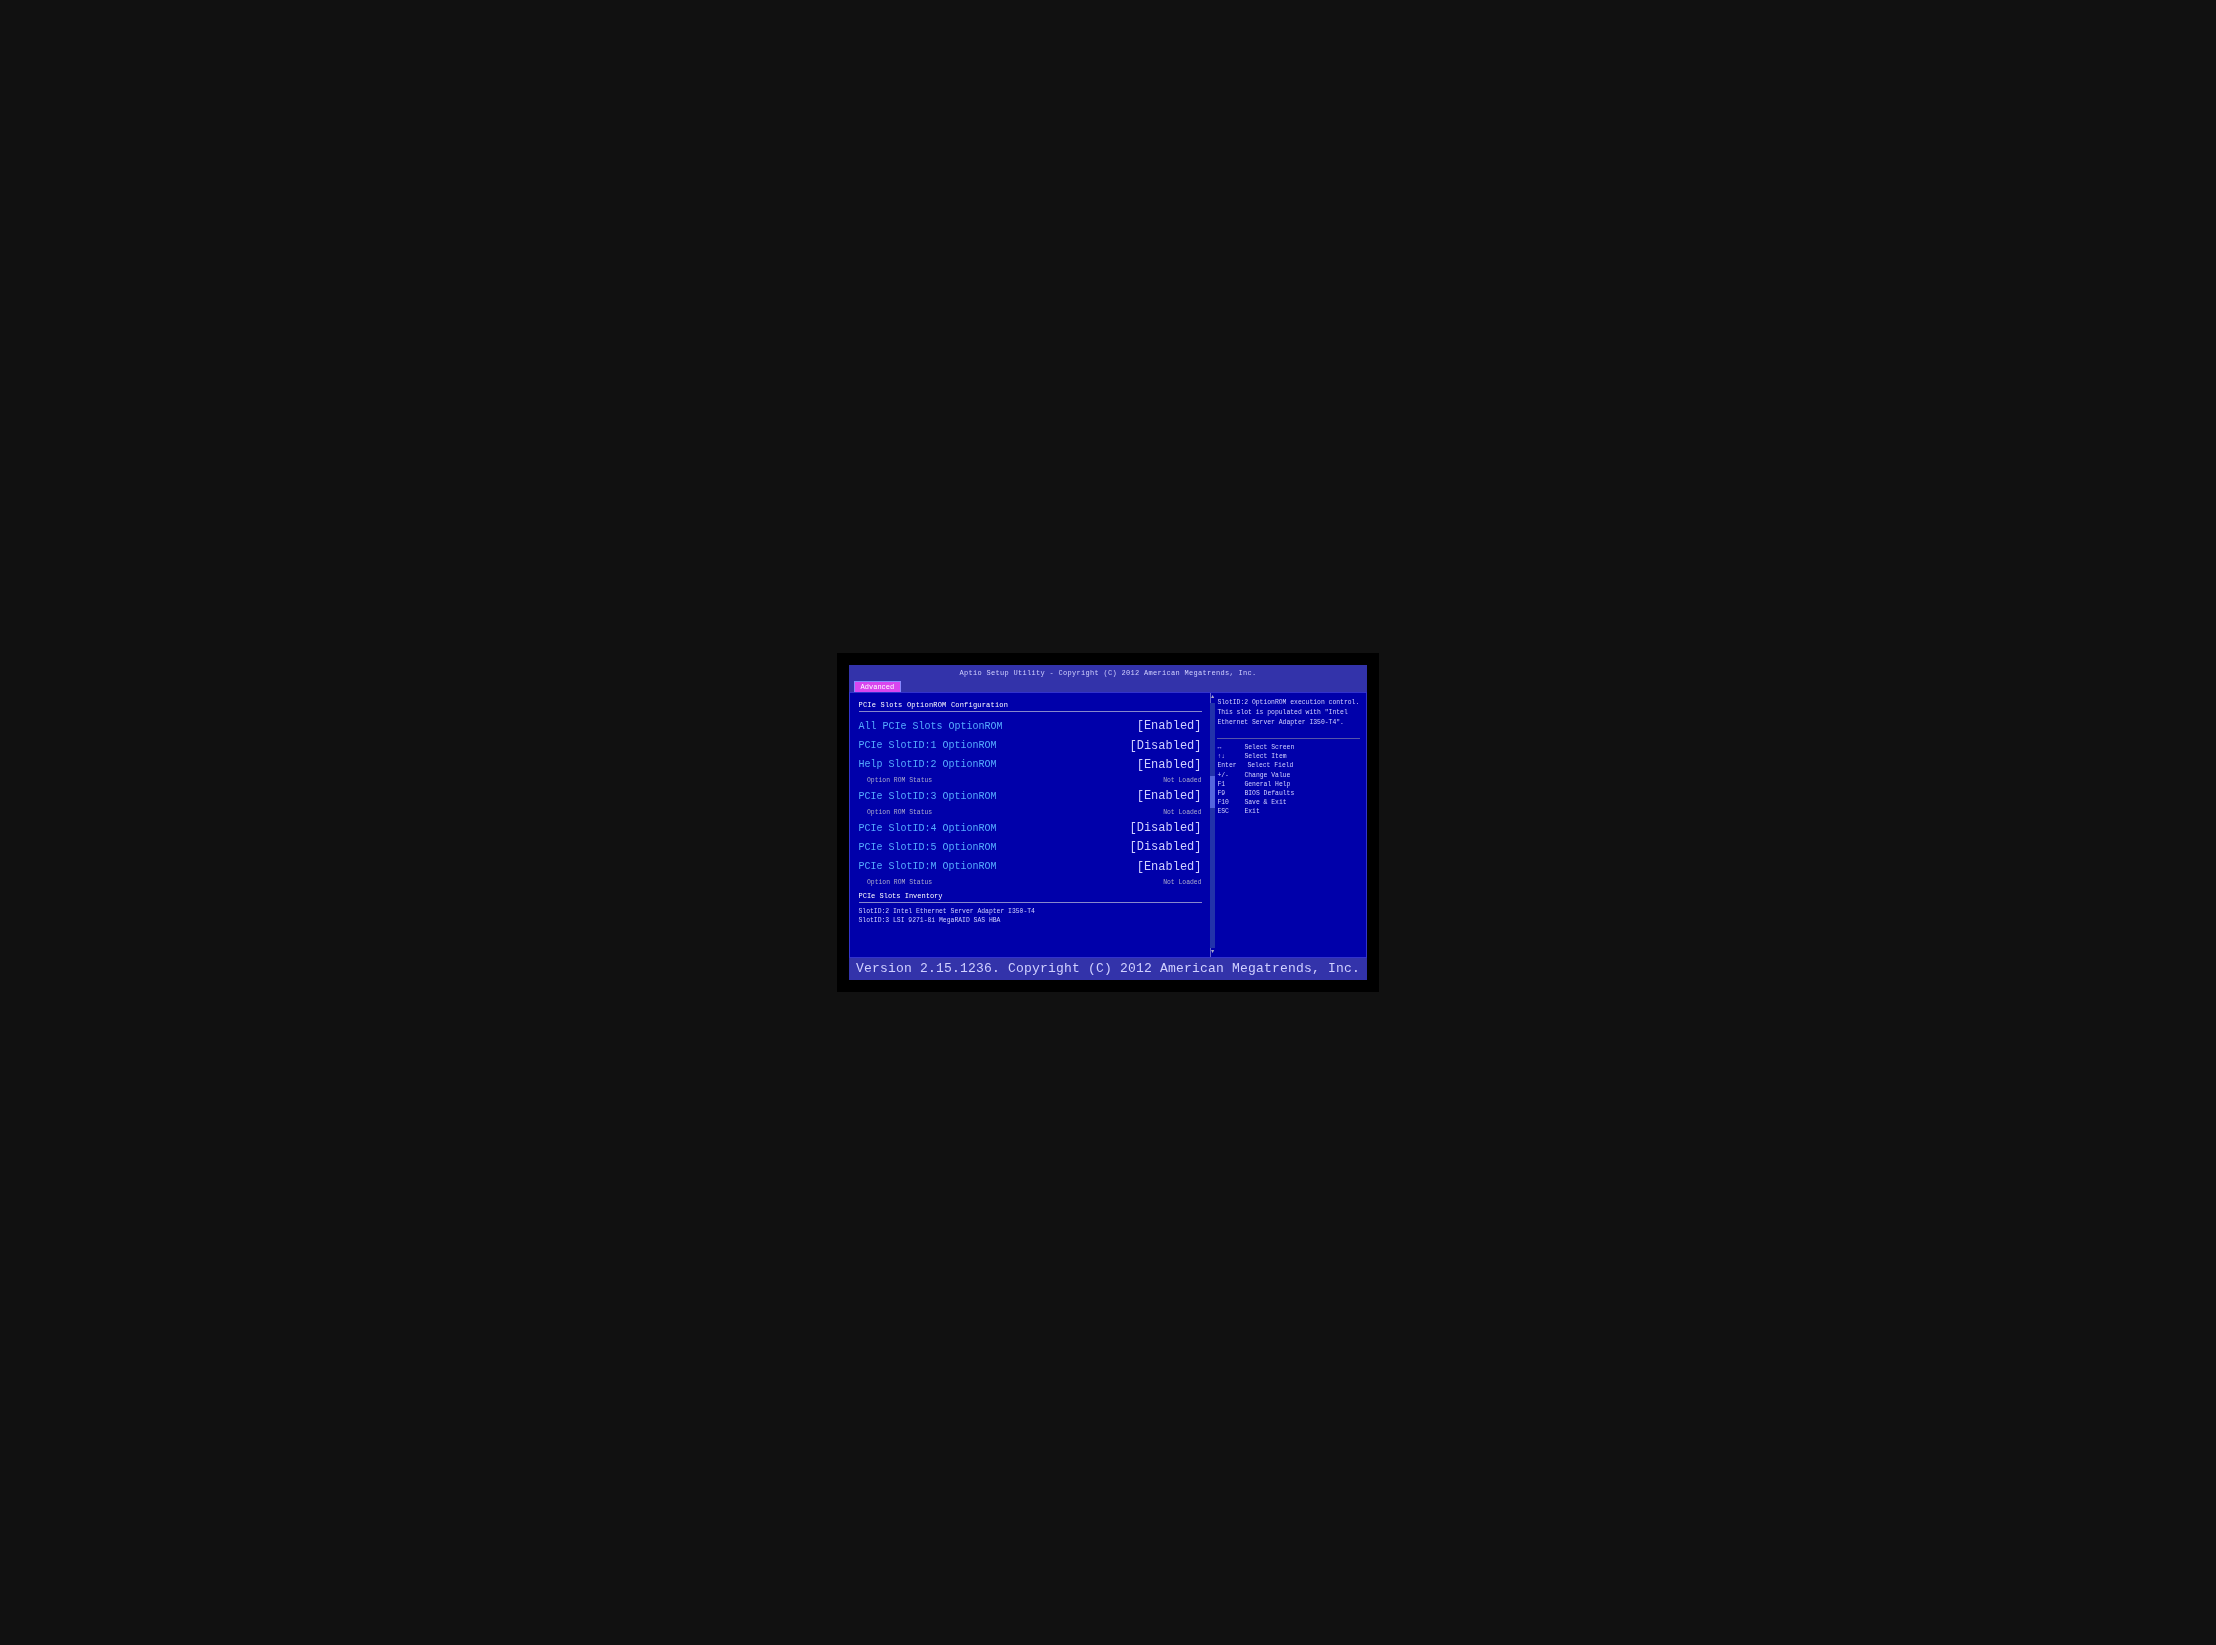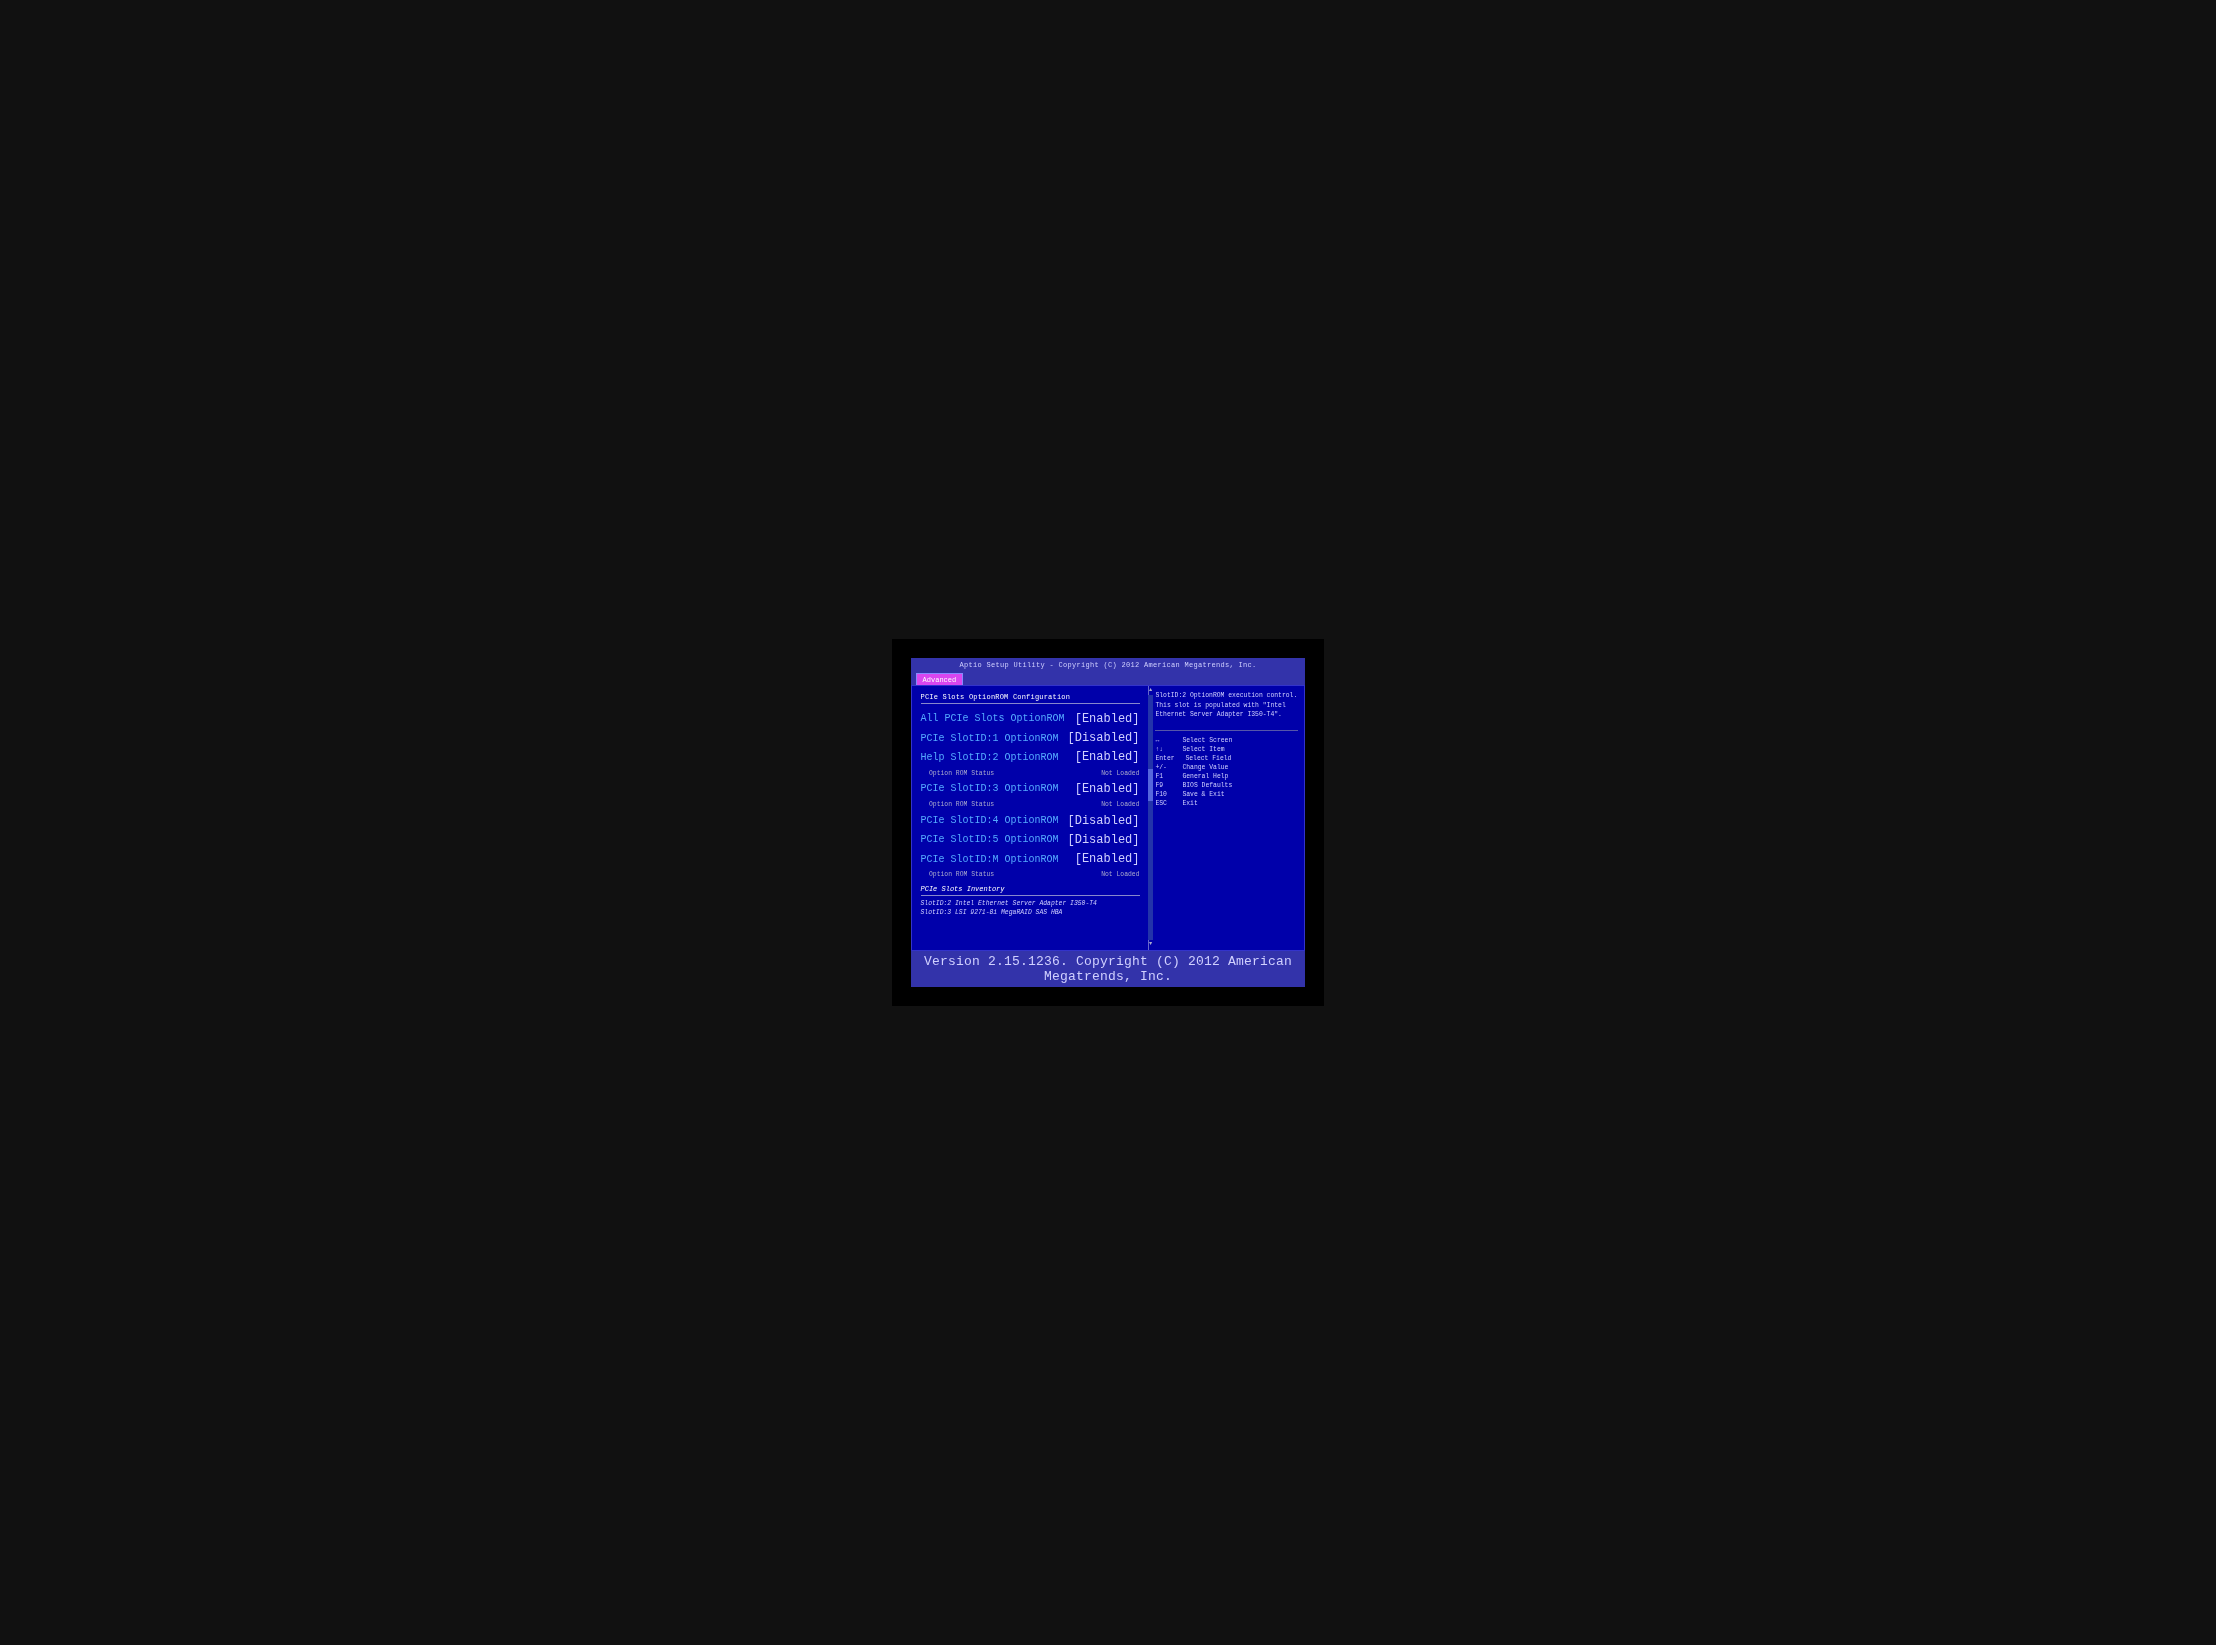--- a/index.html
+++ b/index.html
@@ -6,22 +6,22 @@
     body {
       background: #111;
       display: flex;
       justify-content: center;
       align-items: center;
       min-height: 100vh;
       font-family: 'Courier New', Courier, monospace;
     }
     .screen-wrapper {
       background: #000;
-      width: 432px;
-      padding: 19px;
+      width: 542px;
+      padding: 12px;
     }
     .bios-header {
       background: #3333aa;
       color: #d0d0ff;
       text-align: center;
       padding: 3.2px 5.3px;
       font-size: 7px;
       letter-spacing: 0.3px;
     }
     .tab-bar {
@@ -142,21 +142,20 @@
     .key-sym {
       color: #d0d0ff;
       width: 27px;
       flex-shrink: 0;
     }
     .key-desc {
       color: #d0d0ff;
     }
     .inventory-section {
       margin-top: 6.4px;
-      font-style: italic;
     }
     .inventory-title {
       color: #ffffff;
       font-size: 7px;
       margin-bottom: 2.1px;
     }
     .inventory-divider {
       border: none;
       border-top: 0.5px solid #8888cc;
       margin-bottom: 4.3px;

